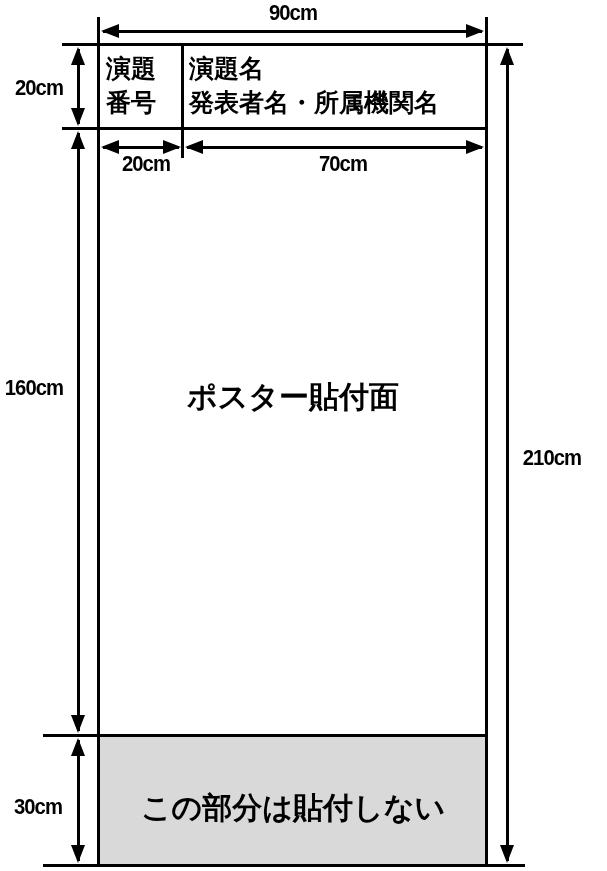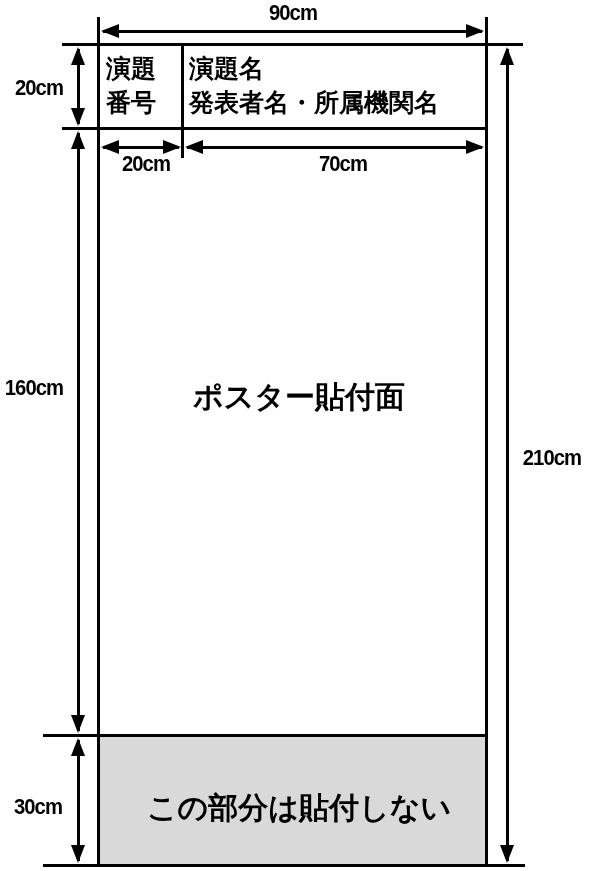--- a/index.html
+++ b/index.html
@@ -35,21 +35,20 @@
     font-weight:bold;
     line-height:34px;
     white-space:pre-line;
   }
   .big-label{
     position:absolute;
     font-size:30px;
     font-weight:bold;
     text-align:center;
     white-space:nowrap;
-    margin-left:6px;
   }
 
   
   .harrow{position:absolute;height:18px;}
   .harrow .ln{position:absolute;left:2px;right:2px;top:8px;height:3px;background:#000;}
   .harrow .ah-l{position:absolute;left:0;top:2px;width:0;height:0;
     border-top:7px solid transparent;border-bottom:7px solid transparent;border-right:18px solid #000;}
   .harrow .ah-r{position:absolute;right:0;top:2px;width:0;height:0;
     border-top:7px solid transparent;border-bottom:7px solid transparent;border-left:18px solid #000;}
 

